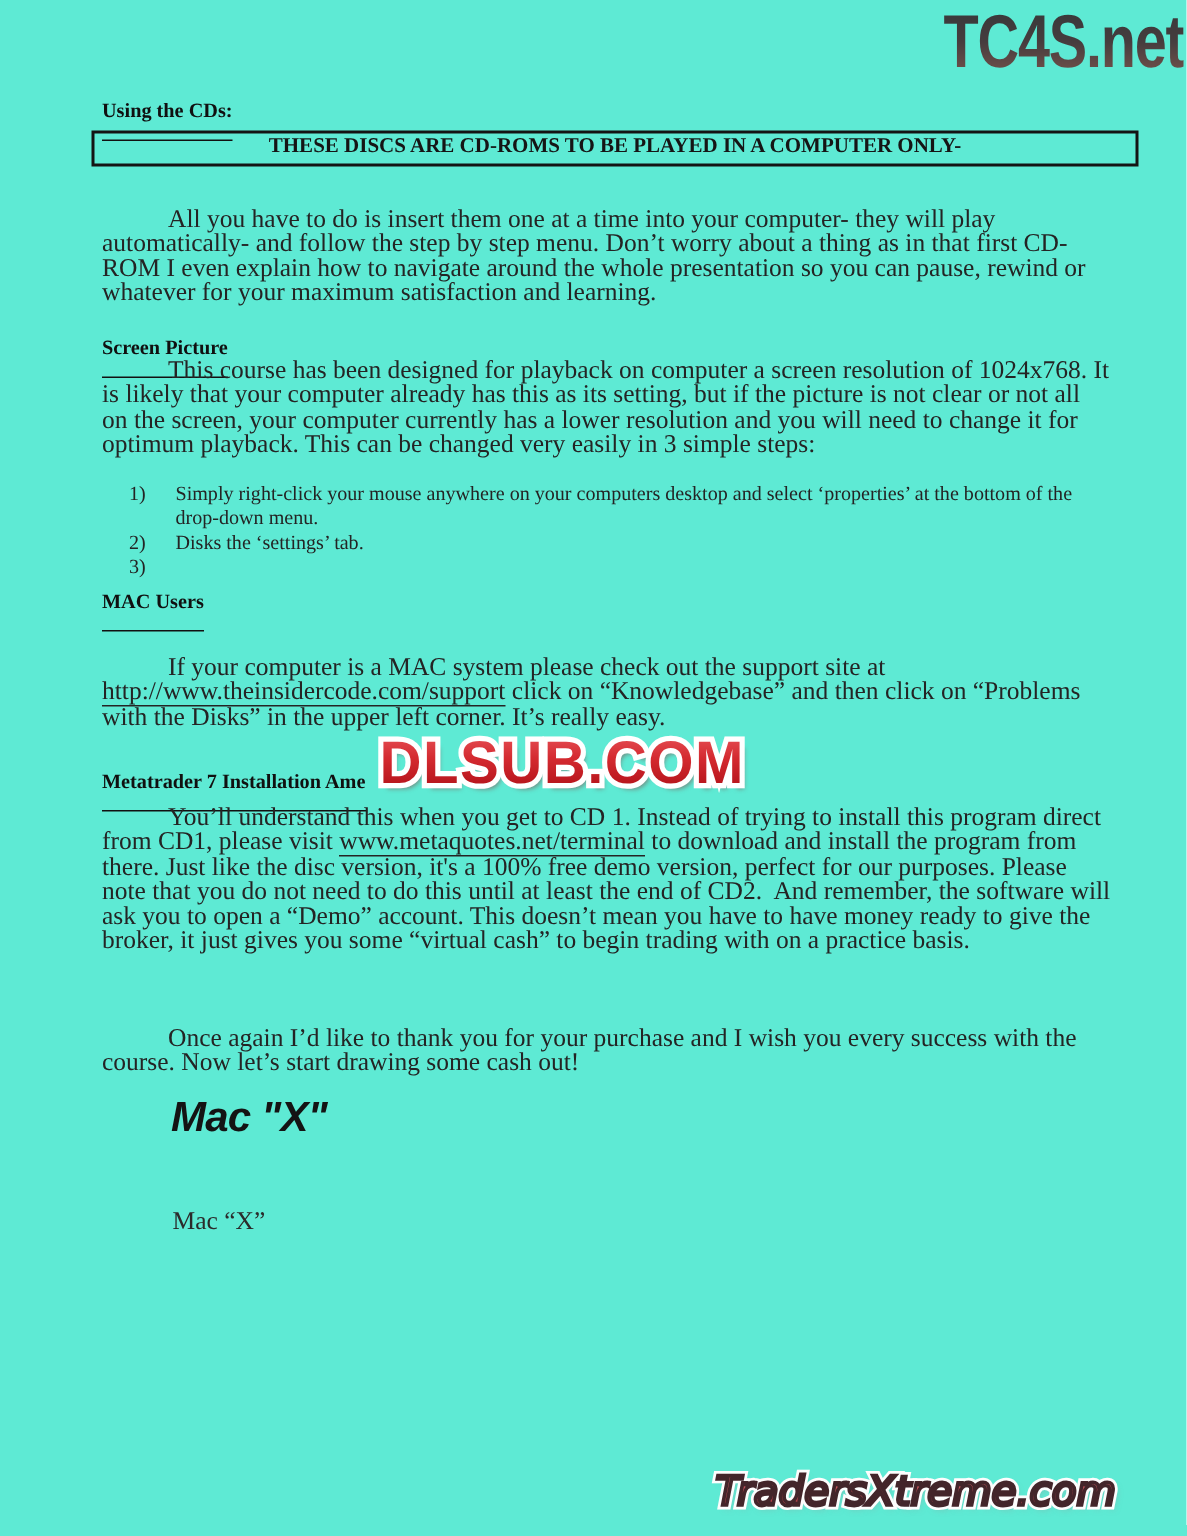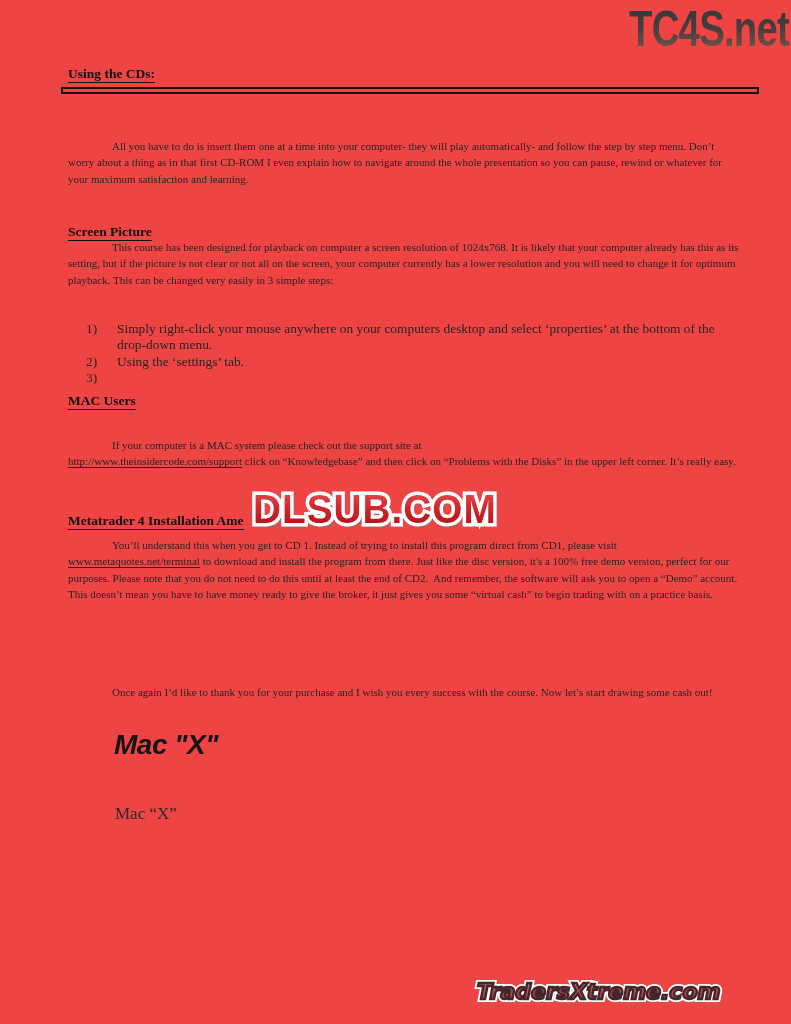--- a/index.html
+++ b/index.html
@@ -1,49 +1,49 @@
 <!DOCTYPE html>
 <html><head>
 <meta charset="utf-8">
 <style>
   html,body{margin:0;padding:0;background:#fff;}
   .page{
-    position:relative;width:791px;height:1024px;background:#ef4444;overflow:hidden;
+    position:relative;width:791px;height:1024px;background:#5eead4;overflow:hidden;
     font-family:"Liberation Serif",serif;color:#262626;
   }
   
   .brand-top{
     position:absolute;top:4px;right:2px;line-height:1;
     font-family:"Liberation Sans",sans-serif;font-weight:700;font-size:48px;letter-spacing:-1px;
     transform:scaleX(.80) scaleY(1.04);transform-origin:right top;
     color:#4a403f;
   }
   @supports ((-webkit-background-clip:text)){
     .brand-top{
       background:linear-gradient(180deg,#39393b 8%,#463d3e 48%,#72524b 92%);
       -webkit-background-clip:text;background-clip:text;color:transparent;
     }
   }
   
   .h{position:absolute;font-size:13.5px;font-weight:700;color:#101010;line-height:1.2;}
-  .u{border-bottom:1.6px solid #111;padding-bottom:1px;}
+  .u{border-bottom:1.6px solid #111;padding-bottom:12px;}
   #h-using{left:68px;top:55px;}
   #h-screen{left:68px;top:213px;}
   #h-mac{left:68px;top:382px;}
   #h-meta{left:68px;top:502px;}
   
   .notice-box{
     position:absolute;left:61px;top:87px;width:694px;border:2px solid #141414;
     text-align:center;font-weight:700;font-size:14px;line-height:16.5px;
     padding:1px 0 2px;color:#151515;
   }
   .u-not{border-bottom:1.5px solid #151515;}
   
   .para{
-    position:absolute;margin:0;font-size:11px;line-height:16.4px;
+    position:absolute;margin:0;font-size:17px;line-height:16.4px;
     text-indent:44px;white-space:pre-wrap;color:#242424;
   }
   #para-intro{left:68px;top:138px;width:670px;}
   #para-screen{left:68px;top:239px;width:673px;}
   #para-mac{left:68px;top:437px;width:684px;}
   #para-meta{left:68px;top:537px;width:676px;}
   #para-thanks{left:68px;top:684px;width:672px;}
   .doc-link{color:#242424;text-decoration:none;border-bottom:1px solid #242424;cursor:pointer;}
   
   .steps{position:absolute;left:86px;top:321px;width:650px;margin:0;padding:0;list-style:none;
@@ -70,21 +70,21 @@
   #watermark .fill{color:#c8161d;}
   @supports ((-webkit-background-clip:text)){
     #watermark .fill{
       background:linear-gradient(180deg,#e8555b 0%,#d42a30 42%,#ab0d14 100%);
       -webkit-background-clip:text;background-clip:text;color:transparent;
     }
   }
   
   #brand-bottom{
     left:477px;top:981px;z-index:5;
-    font-family:"DejaVu Sans",sans-serif;font-weight:700;font-style:italic;font-size:22px;letter-spacing:0;
+    font-family:"DejaVu Sans",sans-serif;font-weight:400;font-style:italic;font-size:27px;letter-spacing:0;
   }
   #brand-bottom::before{
     color:#fff;-webkit-text-stroke:6px #fdfdfd;z-index:0;
     text-shadow:2px 3px 4px rgba(150,150,150,.55);
   }
   #brand-bottom::after{
     color:transparent;-webkit-text-stroke:2.4px #43252a;z-index:2;
   }
   #brand-bottom .fill{color:#bf5058;z-index:1;}
   @supports ((-webkit-background-clip:text)){
@@ -104,39 +104,40 @@
 </head>
 <body>
 
 <div class="page">
 
   <div class="brand-top">TC4S.net</div>
 
   <h2 class="h" id="h-using"><span class="u">Using the CDs:</span></h2>
 
   <div class="notice-box">
+    <div>THESE DISCS ARE CD-ROMS TO BE PLAYED IN A COMPUTER ONLY-</div>
   </div>
 
   <p class="para" id="para-intro">All you have to do is insert them one at a time into your computer- they will play automatically- and follow the step by step menu. Don’t worry about a thing as in that first CD-ROM I even explain how to navigate around the whole presentation so you can pause, rewind or whatever for your maximum satisfaction and learning.</p>
 
   <h2 class="h" id="h-screen"><span class="u">Screen Picture</span></h2>
 
   <p class="para" id="para-screen">This course has been designed for playback on computer a screen resolution of 1024x768. It is likely that your computer already has this as its setting, but if the picture is not clear or not all on the screen, your computer currently has a lower resolution and you will need to change it for optimum playback. This can be changed very easily in 3 simple steps:</p>
 
   <ol class="steps">
     <li><span class="num">1)</span><span>Simply right-click your mouse anywhere on your computers desktop and select ‘properties’ at the bottom of the drop-down menu.</span></li>
-    <li><span class="num">2)</span><span>Using the ‘settings’ tab.</span></li>
+    <li><span class="num">2)</span><span>Disks the ‘settings’ tab.</span></li>
     <li><span class="num">3)</span></li>
   </ol>
 
   <h2 class="h" id="h-mac"><span class="u">MAC Users</span></h2>
 
   <p class="para" id="para-mac"><span>If your computer is a MAC system please check out the support site at</span><br><a class="doc-link">http://www.theinsidercode.com/support</a><span> click on “Knowledgebase” and then click on “Problems with the Disks” in the upper left corner. It’s really easy.</span></p>
 
-  <h2 class="h" id="h-meta"><span class="u">Metatrader 4 Installation Ame</span></h2>
+  <h2 class="h" id="h-meta"><span class="u">Metatrader 7 Installation Ame</span></h2>
 
   <div class="sticker" id="watermark" data-text="DLSUB.COM"><span class="fill">DLSUB.COM</span></div>
 
   <p class="para" id="para-meta"><span>You’ll understand this when you get to CD 1. Instead of trying to install this program direct from CD1, please visit </span><a class="doc-link">www.metaquotes.net/terminal</a><span> to download and install the program from there. Just like the disc version, it's a 100% free demo version, perfect for our purposes. Please note that you do not need to do this until at least the end of CD2.  And remember, the software will ask you to open a “Demo” account. This doesn’t mean you have to have money ready to give the broker, it just gives you some “virtual cash” to begin trading with on a practice basis.</span></p>
 
   <p class="para" id="para-thanks">Once again I’d like to thank you for your purchase and I wish you every success with the course. Now let’s start drawing some cash out!</p>
 
   <div id="sig-stylized">Mac "X"</div>
   <div id="sig-plain">Mac “X”</div>
 

